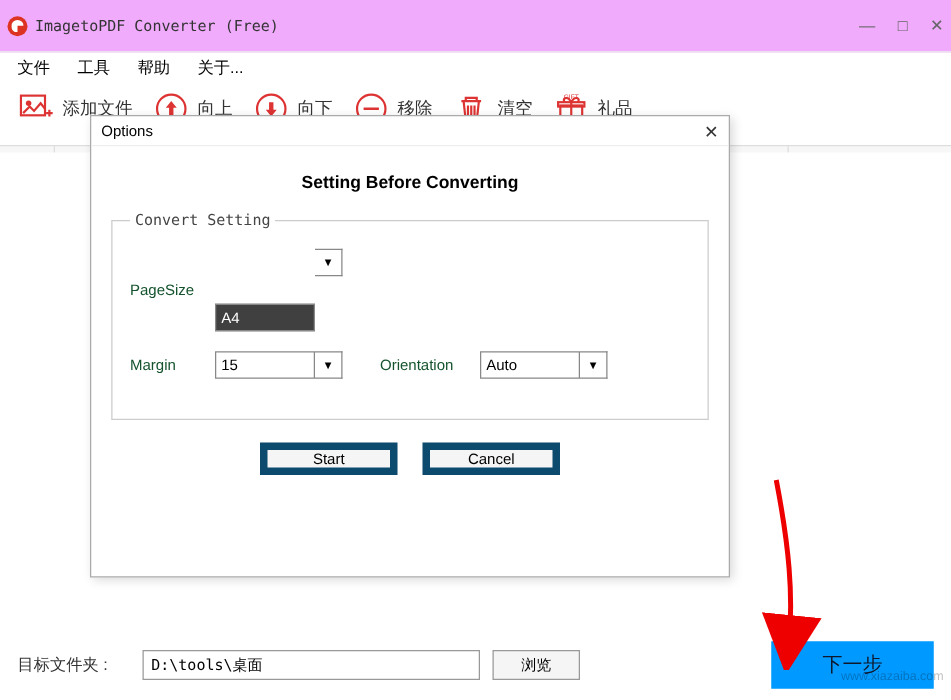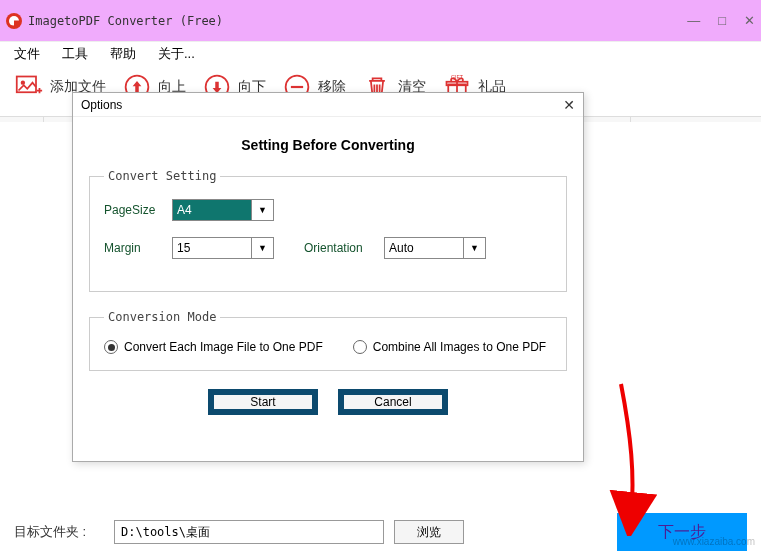--- a/index.html
+++ b/index.html
@@ -32,40 +32,40 @@
 .thumb { width: 54px; height: 74px; background: linear-gradient(180deg, #b8c8d8 0%, #e8b878 55%, #d89858 100%); position: relative; }
 .thumb::before { content: ""; position: absolute; left: 14px; top: 18px; width: 10px; height: 30px; background: #5a7a9a; border-radius: 3px; }
 .thumb::after { content: ""; position: absolute; right: 10px; top: 24px; width: 10px; height: 28px; background: #c89060; border-radius: 3px; }
 
 .content-area { position: absolute; left: 0; right: 0; top: 122px; bottom: 56px; background: #fff; }
 
 .footer { position: absolute; left: 0; right: 0; bottom: 0; height: 56px; display: flex; align-items: center; padding: 0 14px; gap: 10px; background: #fff; }
 .footer-label { font-size: 13px; color: #333; min-width: 90px; }
 .footer-input { flex: 1; max-width: 270px; height: 24px; border: 1px solid #999; padding: 0 6px; font-size: 12px; font-family: "SimSun", monospace; }
 .footer-browse { width: 70px; height: 24px; border: 1px solid #999; background: #f5f5f5; font-size: 12px; cursor: pointer; }
-.footer-next { margin-left: auto; width: 130px; height: 38px; background: #0099ff; color: #4c1d95; border: none; font-size: 16px; cursor: pointer; }
+.footer-next { margin-left: auto; width: 130px; height: 38px; background: #0099ff; color: #0f172a; border: none; font-size: 16px; cursor: pointer; }
 
 .watermark { position: absolute; right: 6px; bottom: 13px; font-size: 10px; color: rgba(0,0,0,0.25); font-family: Arial; }
 
 
 .dialog { position: absolute; left: 72px; top: 92px; width: 512px; height: 370px; background: #fff; border: 1px solid #aaa; box-shadow: 2px 2px 8px rgba(0,0,0,0.15); }
 .dialog-title { height: 24px; display: flex; align-items: center; padding: 0 8px; font-size: 12px; font-family: "SimSun", monospace; border-bottom: 1px solid #eee; }
 .dialog-close { margin-left: auto; font-size: 14px; cursor: pointer; color: #333; }
 .dialog-body { padding: 12px 16px; }
 .dialog-heading { text-align: center; font-size: 14px; font-weight: bold; margin: 8px 0 16px; }
 
 fieldset { border: 1px solid #ccc; padding: 16px 14px; margin-bottom: 18px; }
 legend { font-size: 12px; color: #444; padding: 0 4px; font-family: "SimSun", monospace; }
 
 .field-row { display: flex; align-items: center; gap: 30px; margin-bottom: 16px; }
 .field { display: flex; align-items: center; gap: 10px; }
 .field label { font-size: 12px; color: #14532d; min-width: 58px; }
 .combo { display: flex; }
 .combo input { width: 80px; height: 22px; border: 1px solid #888; padding: 0 4px; font-size: 12px; }
-.combo input.sel { background: #0f766e; color: #fff; }
+.combo input.sel { background: #404040; color: #fff; margin-top: 44px; }
 .combo .drop { width: 22px; height: 22px; border: 1px solid #888; border-left: none; background: #fff; display: flex; align-items: center; justify-content: center; font-size: 9px; cursor: pointer; }
 
 .radio-row { display: flex; gap: 30px; }
 .radio-opt { display: flex; align-items: center; gap: 6px; font-size: 12px; cursor: pointer; }
 .radio-dot { width: 14px; height: 14px; border: 1px solid #666; border-radius: 50%; display: flex; align-items: center; justify-content: center; }
 .radio-dot.on::after { content: ""; width: 7px; height: 7px; background: #333; border-radius: 50%; }
 
 .dialog-btns { display: flex; justify-content: center; gap: 20px; margin-top: 6px; }
 .dialog-btns button { width: 110px; height: 26px; border: 6px solid #0c4a6e; background: #f5f5f5; font-size: 12px; cursor: pointer; }
 
@@ -208,33 +208,20 @@
         <div class="field">
           <label style="min-width:70px">Orientation</label>
           <div class="combo">
             <input value="Auto" style="">
             <div class="drop">▼</div>
           </div>
         </div>
       </div>
     </fieldset>
 
-    <fieldset>
-      <legend>Conversion Mode</legend>
-      <div class="radio-row">
-        <div class="radio-opt">
-          <span class="radio-dot on"></span>
-          <span>Convert Each Image File to One PDF</span>
-        </div>
-        <div class="radio-opt">
-          <span class="radio-dot"></span>
-          <span>Combine All Images to One PDF</span>
-        </div>
-      </div>
-    </fieldset>
 
     <div class="dialog-btns">
       <button>Start</button>
       <button>Cancel</button>
     </div>
   </div>
 </div>
 
 <svg class="arrow" width="60" height="160">
   <defs>

